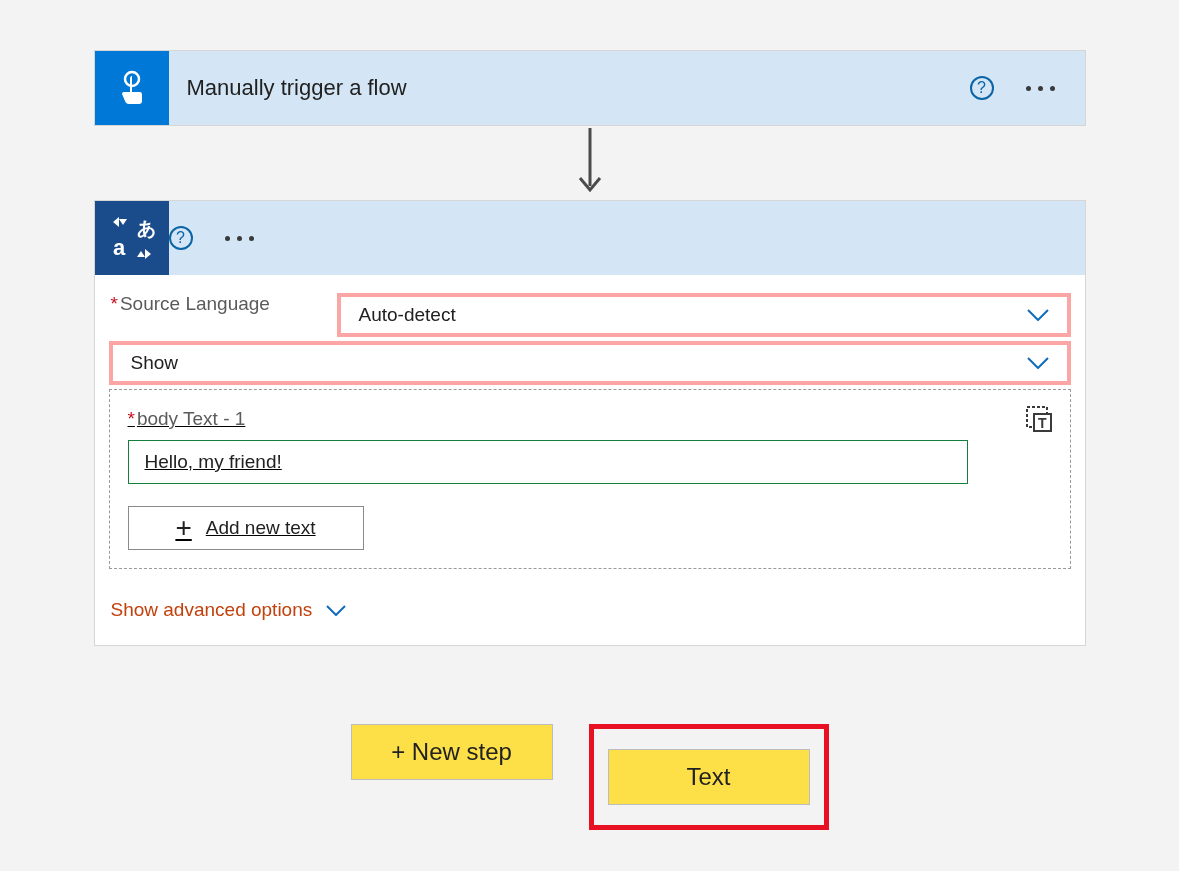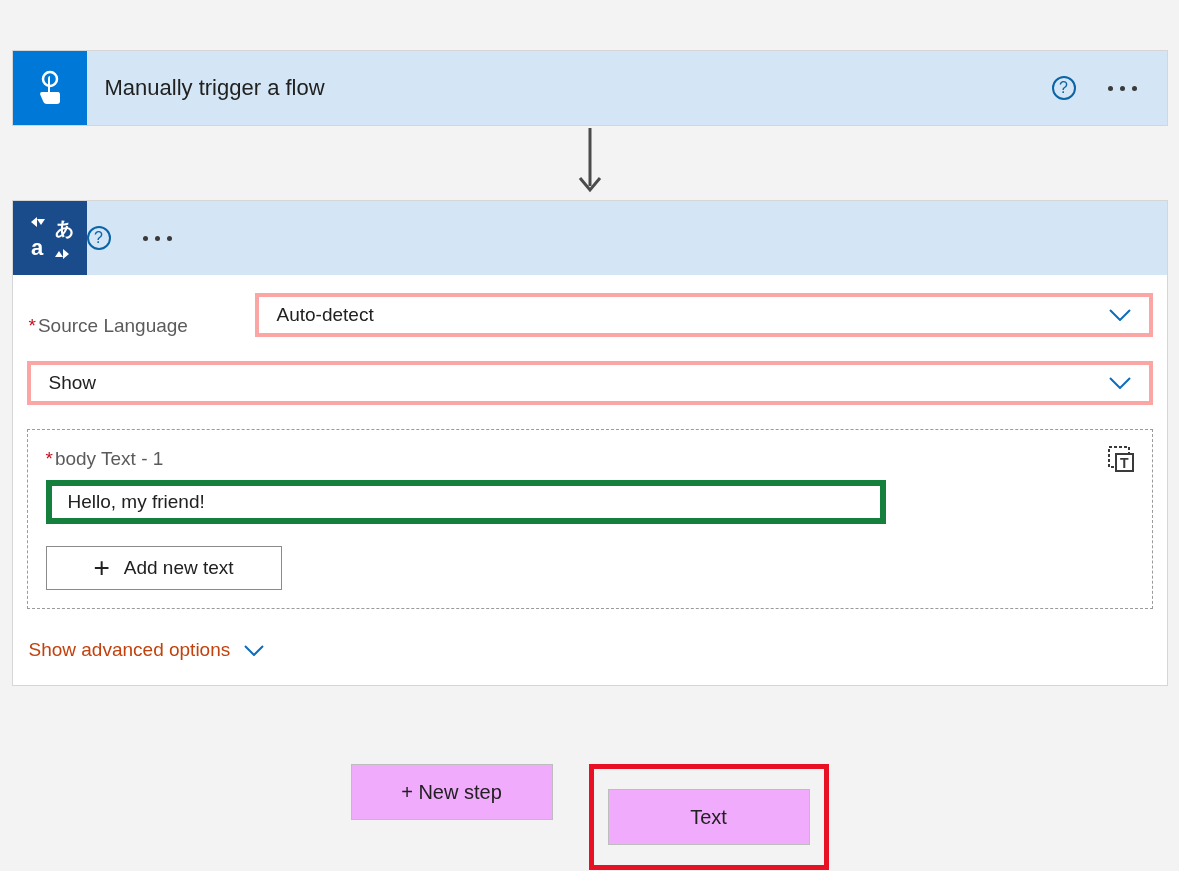--- a/index.html
+++ b/index.html
@@ -4,21 +4,21 @@
   <style>
     * { box-sizing: border-box; margin: 0; padding: 0; }
     body {
       font-family: "Segoe UI", -apple-system, BlinkMacSystemFont, sans-serif;
       background: #f3f3f3;
       width: 1179px;
       height: 871px;
       padding-top: 50px;
     }
     .flow-container {
-      width: 1156px;
+      width: 992px;
       margin: 0 auto;
     }
     .card {
       background: #fff;
       border: 1px solid #d6d6d6;
     }
     .card-header {
       display: flex;
       align-items: center;
       height: 74px;
@@ -74,22 +74,22 @@
       border-radius: 50%;
     }
     .arrow-down {
       display: flex;
       justify-content: center;
       margin: 2px 0;
     }
     .card-body { padding: 18px 14px 24px; }
     .form-row {
       display: flex;
-      align-items: flex-end;
-      margin-bottom: 24px;
+      align-items: flex-start;
+      margin-bottom: 4px;
     }
     .form-label {
       width: 228px;
       font-size: 19px;
       color: #5b5b5b;
       padding-left: 2px;
     }
     .required { color: #c50f1f; margin-right: 2px; }
     .select-box {
       flex: 1;
@@ -105,32 +105,33 @@
       background: #fff;
     }
     .chevron-down {
       width: 22px;
       height: 12px;
     }
     .dashed-box {
       border: 1px dashed #9a9a9a;
       padding: 16px 18px 18px;
       margin-top: 4px;
+      text-decoration: underline;
     }
     .dashed-header {
       display: flex;
       justify-content: space-between;
       align-items: center;
       margin-bottom: 8px;
     }
     .body-label { font-size: 19px; color: #5b5b5b; }
     .input-box {
       width: 840px;
       height: 44px;
-      border: 6px solid #15803d;
+      border: 1px solid #15803d;
       padding: 0 16px;
       font-size: 19px;
       color: #212121;
       display: flex;
       align-items: center;
       background: #fff;
     }
     .add-item-btn {
       margin-top: 22px;
       border: 1px solid #8a8a8a;
@@ -160,22 +161,22 @@
     .bottom-buttons {
       display: flex;
       justify-content: center;
       gap: 36px;
       margin-top: 78px;
     }
     .btn {
       width: 202px;
       height: 56px;
       border: 1px solid #bdbdbd;
-      background: #f0abfc;
-      font-size: 20px;
+      background: #fde047;
+      font-size: 24px;
       color: #212121;
       display: flex;
       align-items: center;
       justify-content: center;
       cursor: pointer;
     }
     .highlight-box {
       border: 5px solid #e81123;
       padding: 20px 14px;
     }

